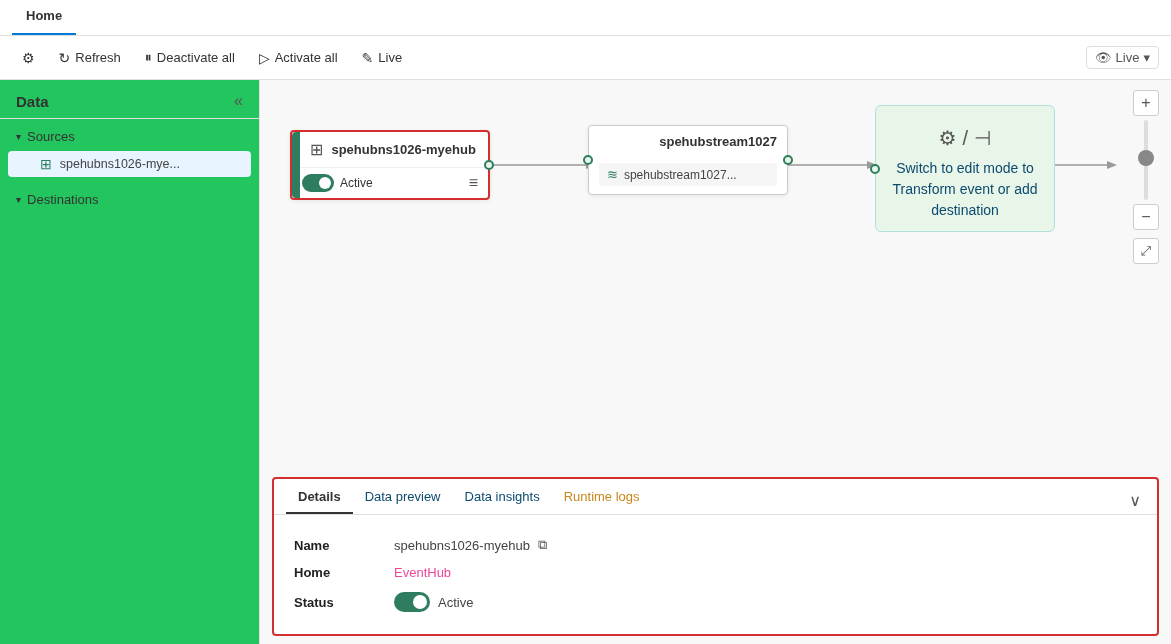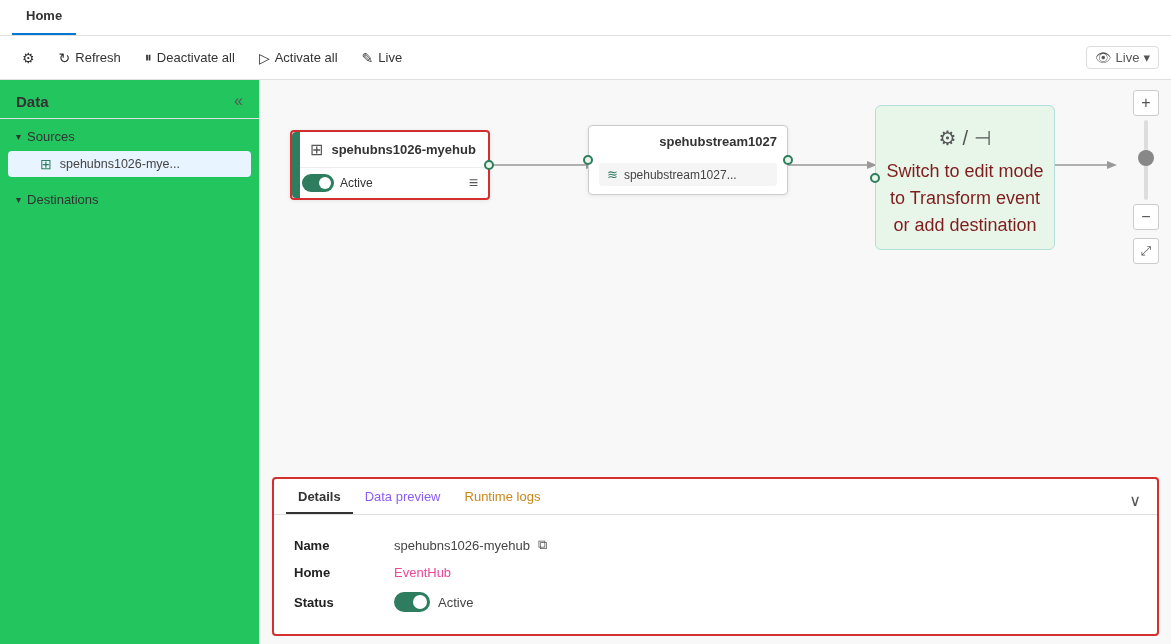--- a/index.html
+++ b/index.html
@@ -229,21 +229,21 @@
       display: flex;
       align-items: center;
       gap: 6px;
       font-size: 12px;
       color: #444;
     }
     .stream-icon { color: #2e7d5e; font-size: 13px; }
 
     
     .dest-icons { font-size: 22px; color: #555; margin-bottom: 8px; }
-    .dest-text { font-size: 18px; color: #7f1d1d; text-align: center; line-height: 1.5; }
+    .dest-text { font-size: 14px; color: #0c4a6e; text-align: center; line-height: 1.5; }
 
     
     .dot {
       position: absolute;
       width: 10px;
       height: 10px;
       background: #fff;
       border: 2px solid #888;
       border-radius: 50%;
     }
@@ -314,21 +314,21 @@
       display: flex;
       align-items: flex-end;
       border-bottom: 1px solid #e0e0e0;
       padding: 0 12px;
       justify-content: space-between;
     }
     .bottom-tab {
       padding: 10px 12px 8px;
       font-size: 13px;
       cursor: pointer;
-      color: #8b5cf6;
+      color: #0c4a6e;
       border-bottom: 2px solid transparent;
     }
     .bottom-tab.active {
       color: #333;
       font-weight: 600;
       border-bottom: 2px solid #333;
     }
     .bottom-tab.highlight {
       color: #c8871a;
     }
@@ -525,20 +525,21 @@
         <button class="zoom-fit-btn" style="margin-top:4px;">⤢</button>
       </div>
 
     </div>
 
     <div class="bottom-panel">
       <div class="bottom-panel-tabs">
         <div style="display:flex;">
           <div class="bottom-tab active">Details</div>
           <div class="bottom-tab">Data preview</div>
+          <div class="bottom-tab">Data insights</div>
           <div class="bottom-tab highlight">Runtime logs</div>
         </div>
         <button class="collapse-btn">∨</button>
       </div>
       <div class="bottom-panel-content">
         <div class="detail-row">
           <span class="detail-label">Name</span>
           <span class="detail-value">
             <span>spehubns1026-myehub</span>
             <span class="copy-icon">⧉</span>

